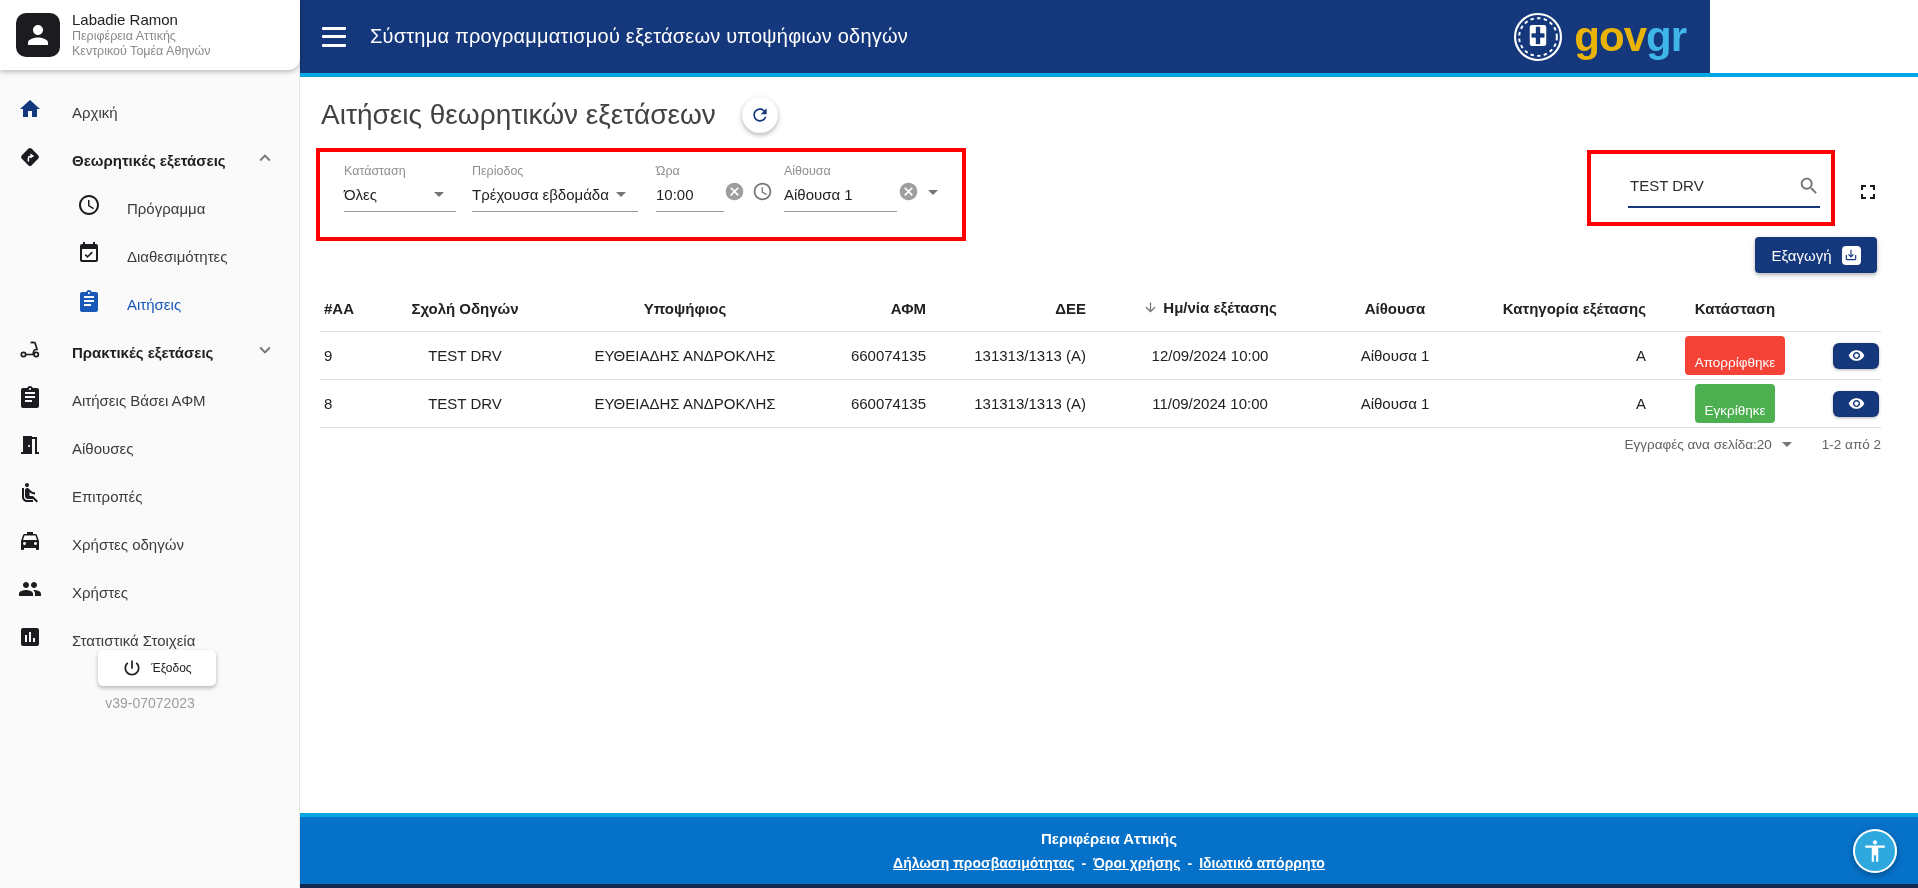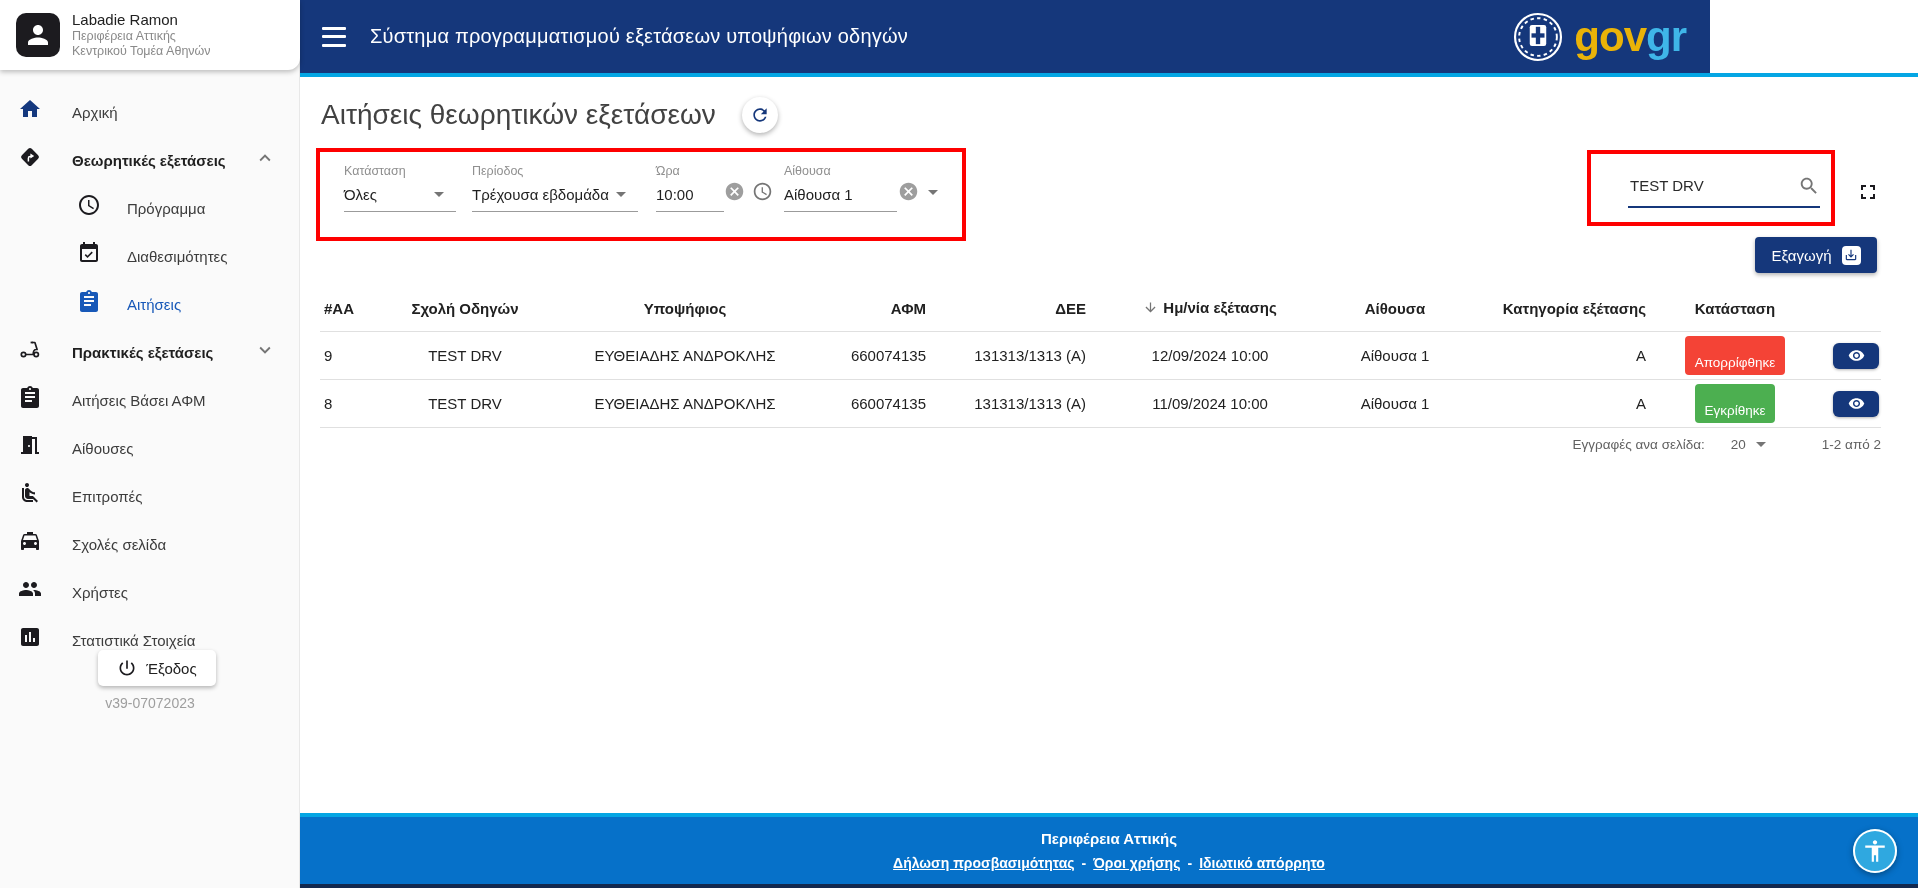--- a/index.html
+++ b/index.html
@@ -27,21 +27,21 @@
   .nav-item.sub .lbl { margin-left:127px; }
   .nav-item.section .lbl { font-weight:bold; color:#1F1F1F; }
   .nav-item.active .lbl { color:#1758B8; }
   .nav-item.active .ic { color:#1758B8; }
   .nav-item .chev { position:absolute; right:24px; width:22px; height:22px; color:#757575; }
   .nav-item .chev svg { width:22px; height:22px; fill:currentColor; }
   .home-ic { color:#14387E !important; }
 
   .logout-btn { position:absolute; left:98px; top:650px; width:118px; height:36px; background:#fff; border:none;
                 border-radius:5px; box-shadow:0 2px 4px rgba(0,0,0,.28); display:flex; align-items:center; justify-content:center;
-                gap:9px; font-size:15px; color:#212121; cursor:pointer; font-family:inherit; }
+                gap:9px; font-size:12px; color:#212121; cursor:pointer; font-family:inherit; }
   .logout-btn svg { width:20px; height:20px; fill:#1C1B1F; }
   .version { position:absolute; left:0; top:695px; width:300px; text-align:center; font-size:14px; color:#9E9E9E; }
 
   
   .topbar { position:absolute; left:300px; top:0; width:1410px; height:73px; background:#15377B; z-index:10;
             display:flex; align-items:center; padding:0 24px 0 22px; }
   .topbar-accent { position:absolute; left:300px; top:73px; width:1618px; height:4px; background:#04A6E4; z-index:10; }
   .hamburger { width:26px; height:20px; display:flex; flex-direction:column; justify-content:space-between; cursor:pointer; background:none; border:none; }
   .hamburger span { display:block; width:24px; height:3px; background:#fff; border-radius:1px; }
   .app-title { color:#fff; font-size:20px; font-weight:500; margin-left:22px; letter-spacing:.2px; }
@@ -104,21 +104,21 @@
   .c-l { text-align:left; } .c-c { text-align:center; } .c-r { text-align:right; }
   .sort-ic { display:inline-block; vertical-align:-2px; margin-right:5px; }
   .sort-ic svg { width:15px; height:15px; fill:#757575; }
   .badge { display:inline-block; padding:20px 10px 5px; border-radius:4px; color:#fff; font-size:13.5px; line-height:1; }
   .eye-btn { width:46px; height:26px; background:#15377B; border:none; border-radius:6px; box-shadow:0 1px 3px rgba(0,0,0,.3);
              display:inline-flex; align-items:center; justify-content:center; cursor:pointer; }
   .eye-btn svg { width:17px; height:17px; fill:#fff; }
   .cell-actions { display:flex; justify-content:flex-end; padding-right:2px; }
 
   .pagination { position:absolute; left:20px; top:360px; width:1561px; display:flex; justify-content:flex-end;
-                align-items:center; gap:26px; font-size:13.5px; color:#616161; }
+                align-items:center; gap:0; font-size:13.5px; color:#616161; }
   .page-size { display:flex; align-items:center; gap:10px; cursor:pointer; color:#616161; }
   .range-label { margin-left:30px; }
 
   
   .footer-accent { position:absolute; left:300px; top:813px; width:1618px; height:4px; background:#04A6E4; }
   .footer { position:absolute; left:300px; top:817px; width:1618px; height:67px; background:#0671C9;
             display:flex; flex-direction:column; align-items:center; justify-content:center; gap:8px; color:#fff; }
   .footer-title { font-size:15px; font-weight:bold; }
   .footer-links { font-size:14px; font-weight:bold; display:flex; align-items:center; }
   .footer-links a { color:#fff; text-decoration:underline; cursor:pointer; }
@@ -239,21 +239,21 @@
         </span>
         <span class="lbl">Επιτροπές</span>
       </div>
 
       <div class="nav-item">
         <span class="ic">
           <svg viewBox="0 0 24 24" fill="currentColor">
               <path d="M18.92 6.01C18.72 5.42 18.16 5 17.5 5H15V3H9v2H6.5c-.66 0-1.21.42-1.42 1.01L3 12v8c0 .55.45 1 1 1h1c.55 0 1-.45 1-1v-1h12v1c0 .55.45 1 1 1h1c.55 0 1-.45 1-1v-8l-2.08-5.99zM6.5 16c-.83 0-1.5-.67-1.5-1.5S5.67 13 6.5 13s1.5.67 1.5 1.5S7.33 16 6.5 16zm11 0c-.83 0-1.5-.67-1.5-1.5s.67-1.5 1.5-1.5 1.5.67 1.5 1.5-.67 1.5-1.5 1.5zM5 11l1.5-4.5h11L19 11H5z"></path>
             </svg>
         </span>
-        <span class="lbl">Σχολές σελίδα</span>
+        <span class="lbl">Χρήστες οδηγών</span>
       </div>
 
       <div class="nav-item">
         <span class="ic">
           <svg viewBox="0 0 24 24" fill="currentColor">
               <path d="M16 11c1.66 0 2.99-1.34 2.99-3S17.66 5 16 5c-1.66 0-3 1.34-3 3s1.34 3 3 3zm-8 0c1.66 0 2.99-1.34 2.99-3S9.66 5 8 5C6.34 5 5 6.34 5 8s1.34 3 3 3zm0 2c-2.33 0-7 1.17-7 3.5V19h14v-2.5c0-2.33-4.67-3.5-7-3.5zm8 0c-.29 0-.62.02-.97.05 1.16.84 1.97 1.97 1.97 3.45V19h6v-2.5c0-2.33-4.67-3.5-7-3.5z"></path>
             </svg>
         </span>
         <span class="lbl">Χρήστες</span>
       </div>

